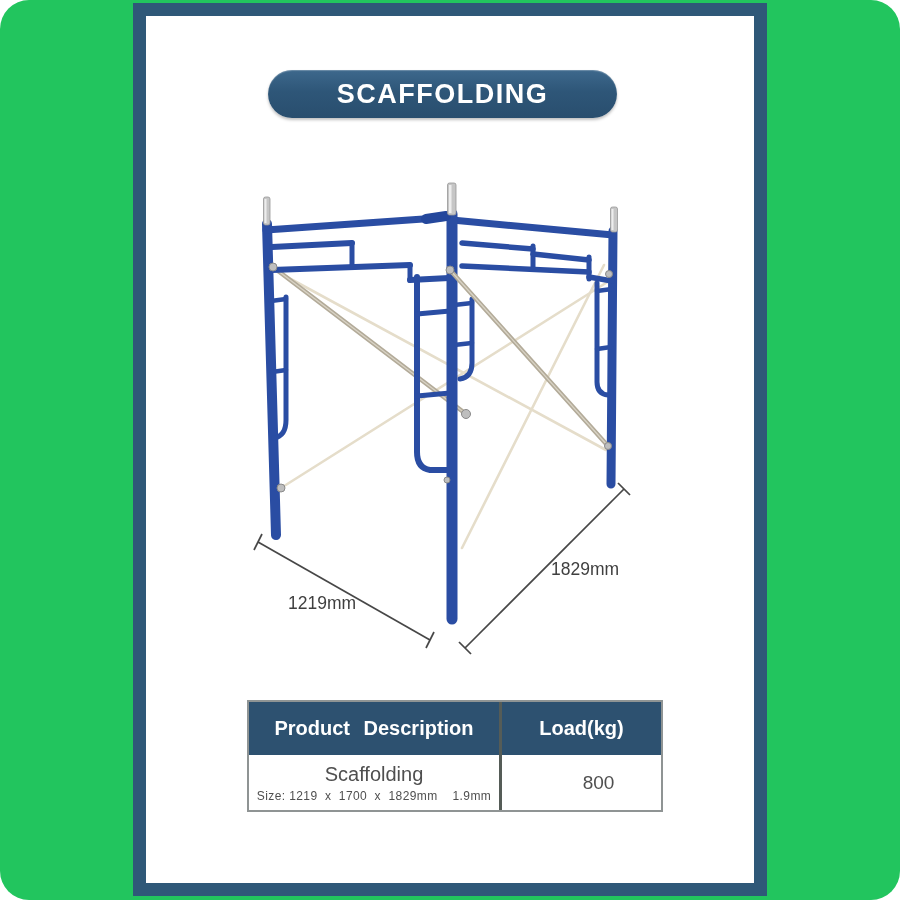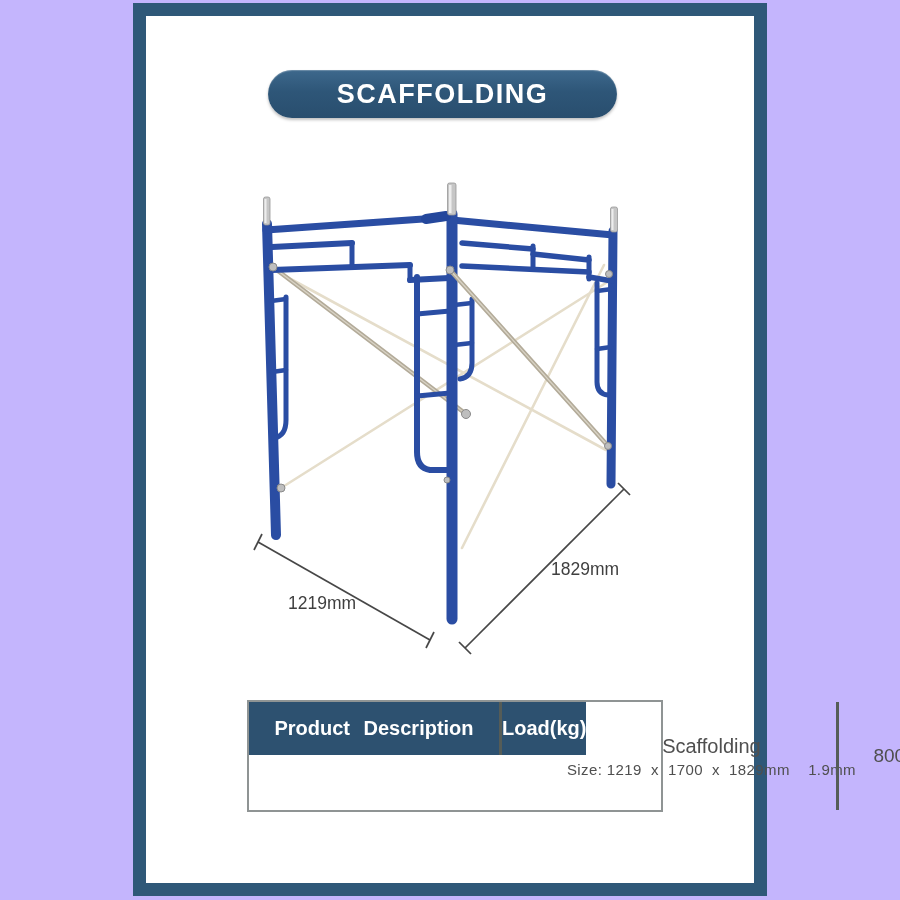--- a/index.html
+++ b/index.html
@@ -1,36 +1,36 @@
 <!DOCTYPE html>
 <html><head>
 <meta charset="utf-8">
 <style>
   html,body{margin:0;padding:0;background:#ffffff;}
-  .page{position:relative;width:900px;height:900px;background:#c4b5fd;overflow:hidden;
-        font-family:"Liberation Sans","DejaVu Sans",sans-serif;}
+  .page{position:relative;width:900px;height:900px;background:#22c55e;overflow:hidden;
+        font-family:"Liberation Sans","DejaVu Sans",sans-serif;border-radius:29px;}
   .frame{position:absolute;left:133px;top:3px;width:634px;height:893px;
          border:13px solid #2F5878;box-sizing:border-box;background:#ffffff;}
   .banner{position:absolute;left:268px;top:70px;width:349px;height:48px;border-radius:24px;
           background:linear-gradient(180deg,#3d688c 0%,#2e5678 45%,#294e6e 100%);
           box-shadow:0 2px 3px rgba(0,0,0,0.25), inset 0 1px 1px rgba(255,255,255,0.25);
           display:flex;align-items:center;justify-content:center;}
   .banner-text{color:#ffffff;font-size:27px;font-weight:bold;letter-spacing:1.5px;}
   .diagram{position:absolute;left:228px;top:170px;width:444px;height:500px;}
   .dim-text{font-size:17.5px;fill:#3f3f3f;}
   .spec-table{position:absolute;left:247px;top:700px;width:416px;height:112px;
-              border:2px solid #8f9494;box-sizing:border-box;display:flex;flex-direction:row;}
+              border:2px solid #8f9494;box-sizing:border-box;display:flex;flex-direction:column;}
   .t-row{display:flex;flex:1;}
   .t-head{background:#2D5170;color:#ffffff;font-weight:bold;height:53px;flex:none;}
   .cell{display:flex;flex-direction:column;align-items:center;justify-content:center;box-sizing:border-box;}
   .c1{width:250px;}
   .c2{flex:1;border-left:3px solid #555c57;}
   .head-label{font-size:20px;word-spacing:8px;}
   .prod-name{font-size:20px;color:#4f4f4f;line-height:1.25;}
-  .prod-size{font-size:15px;color:#4f4f4f;letter-spacing:0.4px;white-space:pre;margin-top:2px;}
+  .prod-size{font-size:12px;color:#4f4f4f;letter-spacing:0.4px;white-space:pre;margin-top:2px;}
   .load-val{font-size:19px;color:#4f4f4f;margin-left:34px;}
 </style>
 </head>
 <body>
 
 <div class="page">
   <div class="frame"></div>
 
   <div class="banner">
     <span class="banner-text">SCAFFOLDING</span>

